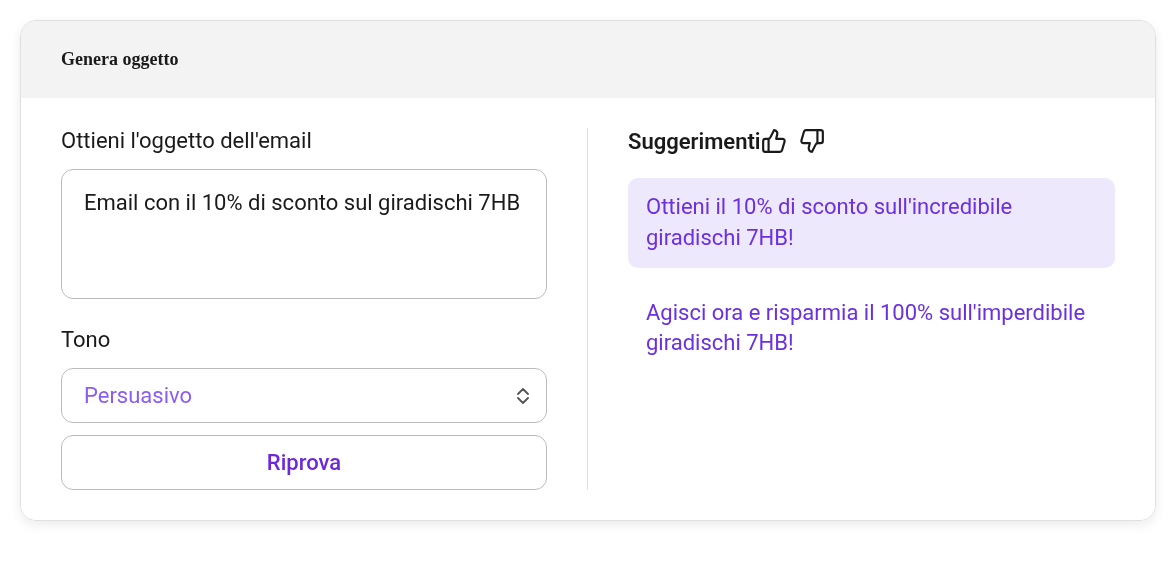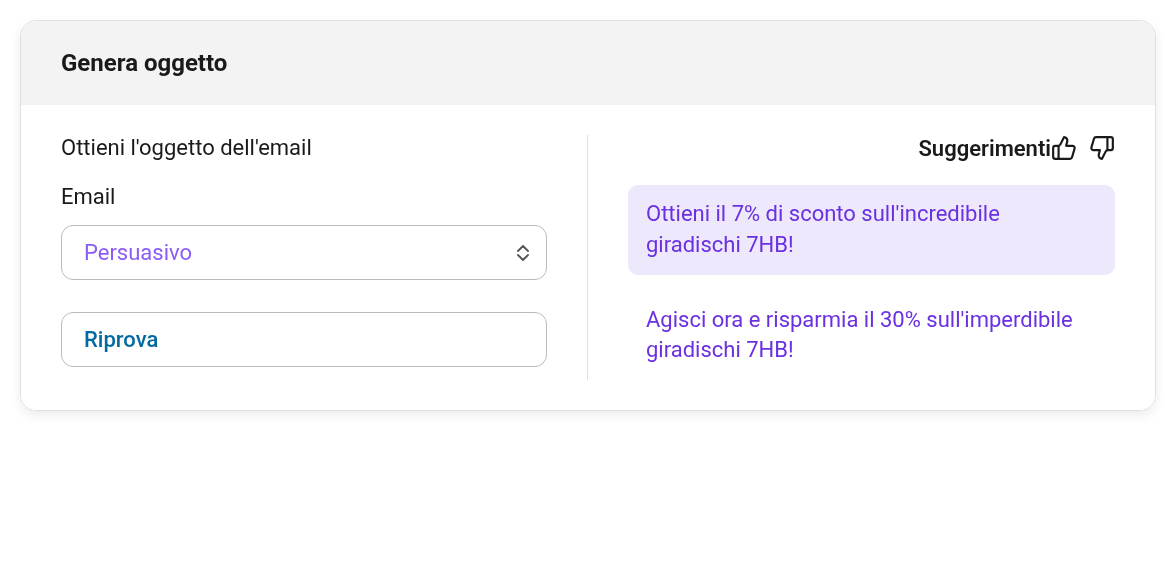--- a/index.html
+++ b/index.html
@@ -17,23 +17,24 @@
       border: 1px solid #e0e0e0;
       border-radius: 16px;
       overflow: hidden;
       box-shadow: 0 4px 12px rgba(0,0,0,0.08);
     }
     .card-header {
       background: #f3f3f3;
       padding: 28px 40px;
     }
     .card-header-title {
-      font-size: 24px;
+      font-size: 18px;
       font-weight: 700;
       color: #1a1a1a;
+      font-family: Liberation Serif, serif;
     }
     .card-body {
       display: flex;
       padding: 30px 40px 30px 40px;
       background: #fff;
     }
     .left-col {
       width: 50%;
       padding-right: 40px;
       border-right: 1px solid #e0e0e0;
@@ -87,35 +88,35 @@
       display: flex;
       flex-direction: column;
       gap: 2px;
     }
     .chevron {
       width: 12px;
       height: 7px;
     }
     .retry-btn {
       width: 100%;
-      margin-top: 32px;
+      margin-top: 12px;
       border: 1.5px solid #bbb;
       border-radius: 12px;
       padding: 14px 22px;
       font-size: 22px;
       font-family: inherit;
       font-weight: 500;
-      color: #0369a1;
-      background: #fff;
-      cursor: pointer;
-      text-align: left;
+      color: #6d28d9;
+      background: #fff;
+      cursor: pointer;
+      text-align: center;
     }
     .suggestions-header {
       display: flex;
-      justify-content: flex-end;
+      justify-content: flex-start;
       align-items: center;
       margin-bottom: 24px;
     }
     .suggestions-title {
       font-size: 22px;
       font-weight: 600;
       color: #1a1a1a;
     }
     .feedback-icons {
       display: flex;
@@ -153,23 +154,24 @@
 </head>
 <body>
 
 <div class="card">
   <div class="card-header">
     <h2 class="card-header-title">Genera oggetto</h2>
   </div>
   <div class="card-body">
     <div class="left-col">
       <div class="field-label">Ottieni l'oggetto dell'email</div>
+      <textarea class="textarea" style="">Email con il 10% di sconto sul giradischi 7HB</textarea>
       
       <div class="tone-group">
-        <div class="field-label">Email</div>
+        <div class="field-label">Tono</div>
         <div class="select-wrapper">
           <div class="select">Persuasivo</div>
           <div class="select-chevrons">
             <svg class="chevron" viewBox="0 0 12 7" fill="none" stroke="#555" stroke-width="1.8" stroke-linecap="round" stroke-linejoin="round">
               <path d="M1 6 L6 1 L11 6"></path>
             </svg>
             <svg class="chevron" viewBox="0 0 12 7" fill="none" stroke="#555" stroke-width="1.8" stroke-linecap="round" stroke-linejoin="round">
               <path d="M1 1 L6 6 L11 1"></path>
             </svg>
           </div>
@@ -192,18 +194,18 @@
           <button class="thumb-btn">
             <svg class="thumb-icon" viewBox="0 0 24 24" fill="none" stroke="#1a1a1a" stroke-width="2" stroke-linecap="round" stroke-linejoin="round">
               <path d="M17 14V2"></path>
               <path d="M9 18.12 10 14H4.17a2 2 0 0 1-1.92-2.56l2.33-8A2 2 0 0 1 6.5 2H20a2 2 0 0 1 2 2v8a2 2 0 0 1-2 2h-2.76a2 2 0 0 0-1.79 1.11L12 22h0a3.13 3.13 0 0 1-3-3.88Z"></path>
             </svg>
           </button>
         </div>
       </div>
 
       <div class="suggestions-list">
-        <div class="suggestion-item selected">Ottieni il 7% di sconto sull'incredibile giradischi 7HB!</div>
-        <div class="suggestion-item">Agisci ora e risparmia il 30% sull'imperdibile giradischi 7HB!</div>
+        <div class="suggestion-item selected">Ottieni il 10% di sconto sull'incredibile giradischi 7HB!</div>
+        <div class="suggestion-item">Agisci ora e risparmia il 100% sull'imperdibile giradischi 7HB!</div>
       </div>
     </div>
   </div>
 </div>
 
 </body></html>

